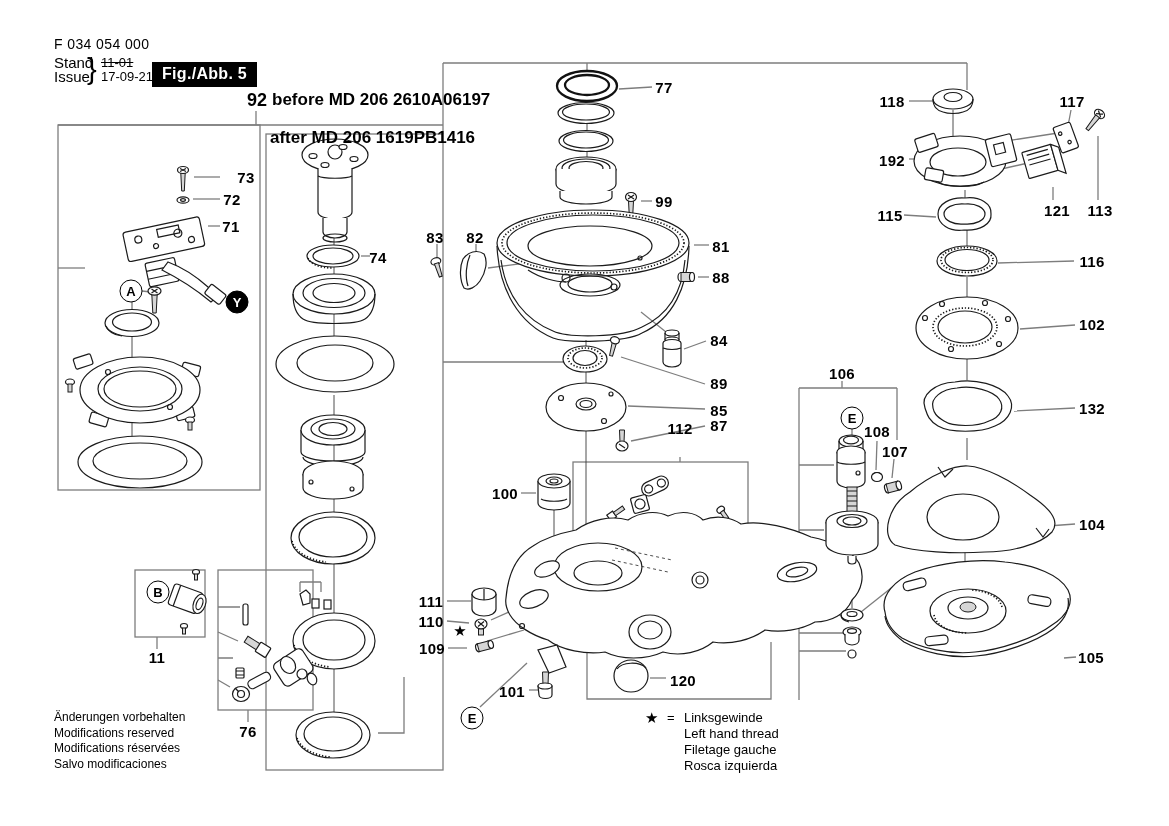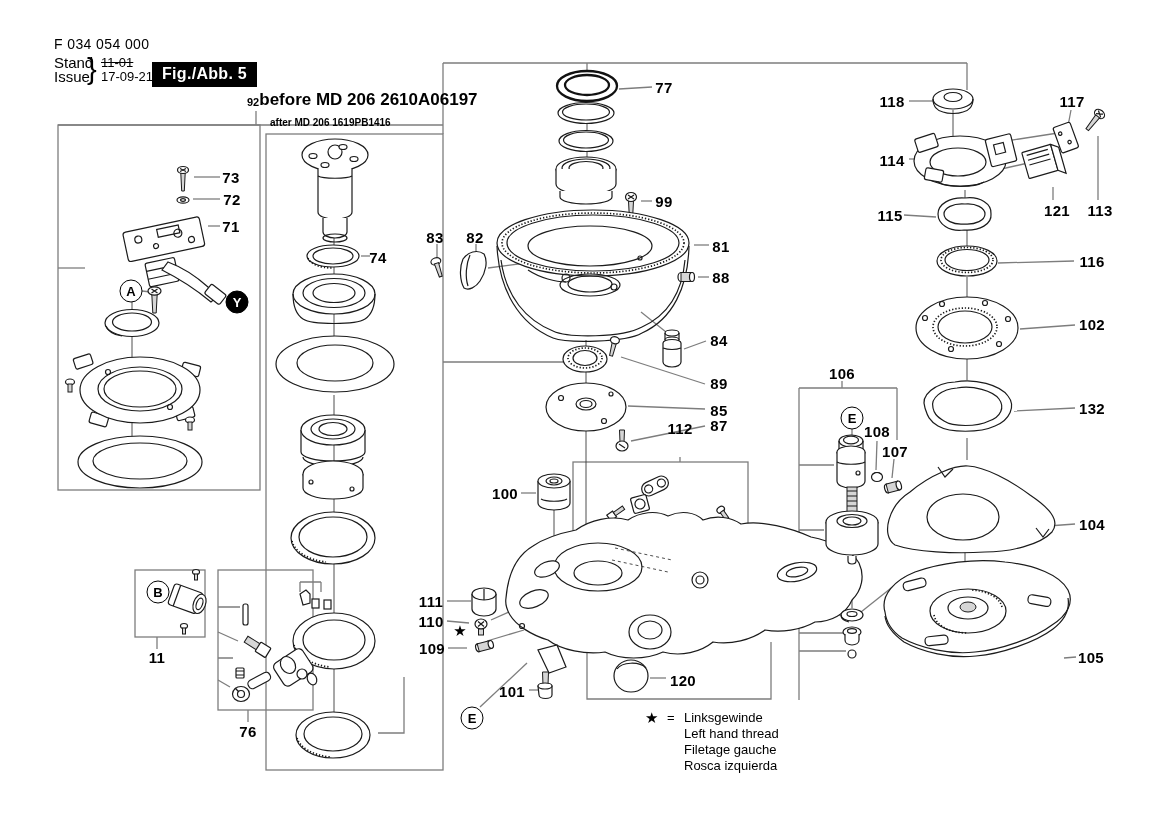--- a/index.html
+++ b/index.html
@@ -22,23 +22,23 @@
   .marker.filled{background:#000;color:#fff;border-color:#000;}
   .star{position:absolute;transform:translate(-50%,-50%);font-size:15px;font-weight:bold;}
   .doc-number{position:absolute;left:54px;top:36px;font-size:14px;letter-spacing:0.4px;}
   .stand-block{position:absolute;left:54px;top:56px;font-size:15px;line-height:13.5px;}
   .brace{position:absolute;left:87px;top:53px;font-size:29px;font-weight:normal;}
   .vals{position:absolute;left:101px;top:56px;font-size:13px;line-height:13.5px;}
   .strik{text-decoration:line-through;}
   .figbox{position:absolute;left:152px;top:62px;background:#000;color:#fff;
           font-weight:bold;font-size:16px;padding:3px 10px 4px 10px;letter-spacing:0.3px;}
   .note92{position:absolute;left:247px;top:90px;font-weight:bold;}
-  .note92 .n92{font-size:11px;vertical-align:-1px;}
+  .note92 .n92{font-size:18px;margin-right:5px;vertical-align:-1px;}
   .note92 .nl{font-size:17px;}
-  .note92 .row2{margin-left:23px;font-size:10px;margin-top:7px;}
+  .note92 .row2{margin-left:23px;font-size:17px;margin-top:17px;}
   .mods{position:absolute;left:54px;top:710px;font-size:12px;line-height:15.5px;}
   .legend{position:absolute;left:645px;top:710px;font-size:13px;line-height:16px;}
   .legend .sym{position:absolute;left:0;top:0;font-size:15px;}
   .legend .eq{position:absolute;left:22px;top:0;}
   .legend .ll{position:absolute;left:39px;top:0;white-space:nowrap;}
 </style>
 </head>
 <body>
 
 <div id="page">
@@ -583,34 +583,40 @@
 
 <div class="figbox">Fig./Abb. 5</div>
 
 <div class="note92">
   <div>
     <span class="n92">92</span><span class="nl">before MD 206 2610A06197</span>
   </div>
   <div class="row2">after MD 206 1619PB1416</div>
 </div>
 
+<div class="mods">
+  <div>Änderungen vorbehalten</div>
+  <div>Modifications reserved</div>
+  <div>Modifications réservées</div>
+  <div>Salvo modificaciones</div>
+</div>
 
 <div class="legend">
   <span class="sym">★</span>
   <span class="eq">=</span>
   <div class="ll">
     <div>Linksgewinde</div>
     <div>Left hand thread</div>
     <div>Filetage gauche</div>
     <div>Rosca izquierda</div>
   </div>
 </div>
 
 <div id="overlay">
-      <div class="callout" style="left: 231px; top: 177px;">73</div>
+      <div class="callout" style="left: 246px; top: 177px;">73</div>
       <div class="callout" style="left: 232px; top: 199px;">72</div>
       <div class="callout" style="left: 231px; top: 226px; text-align: center;">71</div>
       <div class="callout" style="left: 378px; top: 257px;">74</div>
       <div class="callout" style="left: 157px; top: 657px;">11</div>
       <div class="callout" style="left: 248px; top: 731px;">76</div>
       <div class="callout" style="left: 664px; top: 87px;">77</div>
       <div class="callout" style="left: 664px; top: 201px;">99</div>
       <div class="callout" style="left: 721px; top: 246px;">81</div>
       <div class="callout" style="left: 721px; top: 277px;">88</div>
       <div class="callout" style="left: 435px; top: 237px;">83</div>
@@ -621,21 +627,21 @@
       <div class="callout" style="left: 719px; top: 425px;">87</div>
       <div class="callout" style="left: 680px; top: 428px;">112</div>
       <div class="callout" style="left: 505px; top: 493px;">100</div>
       <div class="callout" style="left: 431px; top: 601px;">111</div>
       <div class="callout" style="left: 431px; top: 621px;">110</div>
       <div class="callout" style="left: 432px; top: 648px;">109</div>
       <div class="callout" style="left: 512px; top: 691px;">101</div>
       <div class="callout" style="left: 683px; top: 680px;">120</div>
       <div class="callout" style="left: 892px; top: 101px;">118</div>
       <div class="callout" style="left: 1072px; top: 101px;">117</div>
-      <div class="callout" style="left: 892px; top: 160px;">114</div>
+      <div class="callout" style="left: 892px; top: 160px;">192</div>
       <div class="callout" style="left: 890px; top: 215px;">115</div>
       <div class="callout" style="left: 1057px; top: 210px;">121</div>
       <div class="callout" style="left: 1100px; top: 210px;">113</div>
       <div class="callout" style="left: 1092px; top: 261px;">116</div>
       <div class="callout" style="left: 1092px; top: 324px;">102</div>
       <div class="callout" style="left: 1092px; top: 408px;">132</div>
       <div class="callout" style="left: 1092px; top: 524px;">104</div>
       <div class="callout" style="left: 1091px; top: 657px;">105</div>
       <div class="callout" style="left: 842px; top: 373px;">106</div>
       <div class="callout" style="left: 877px; top: 431px;">108</div>

